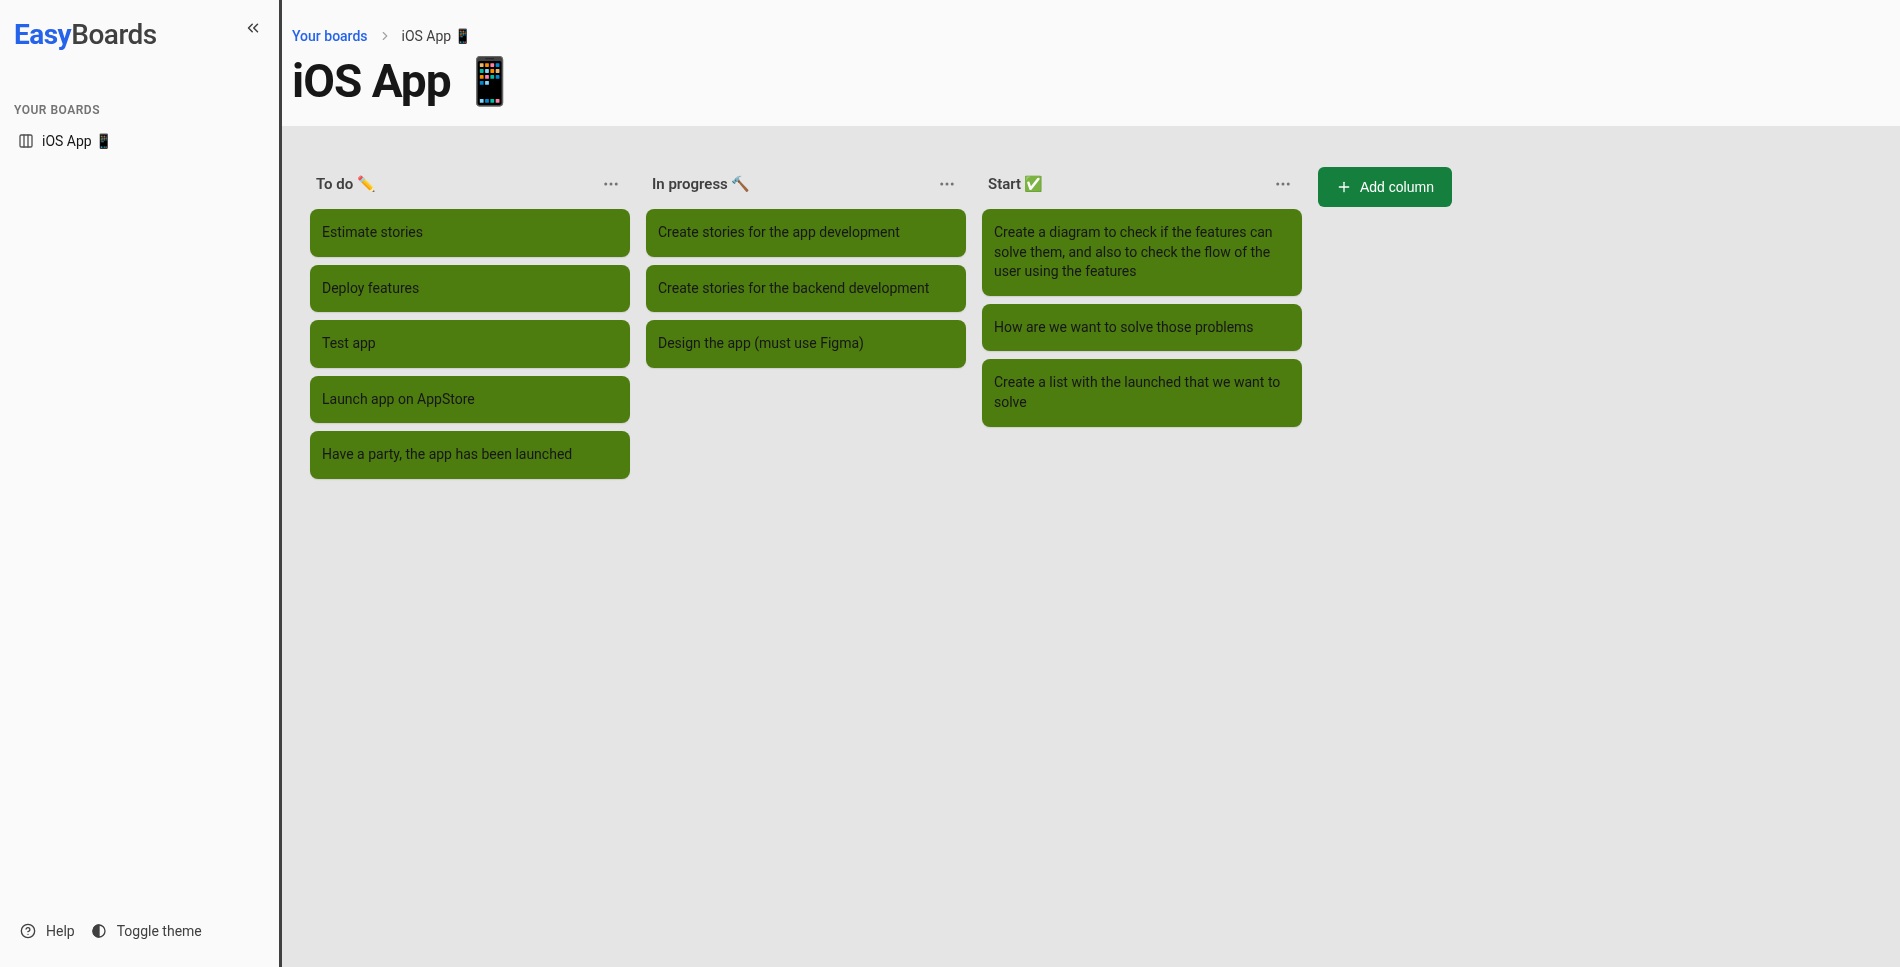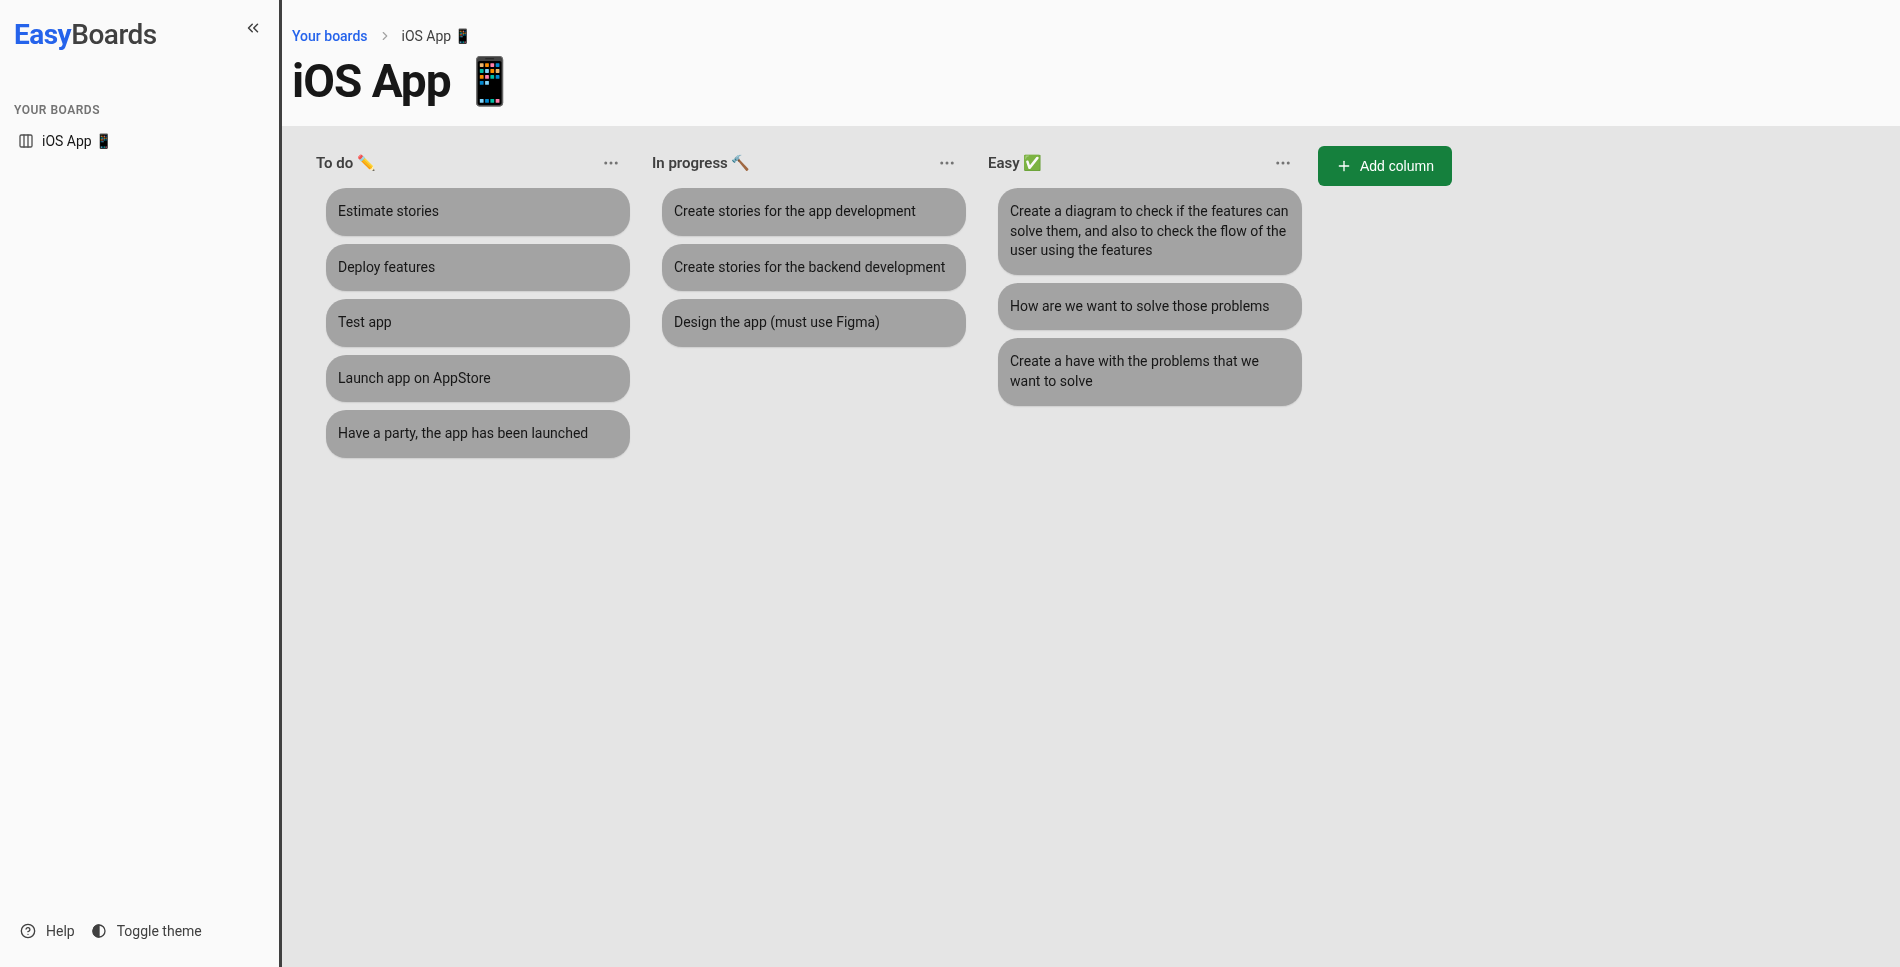--- a/index.html
+++ b/index.html
@@ -130,21 +130,21 @@
       font-size: 46px;
       font-weight: 700;
       color: #171717;
       letter-spacing: -1px;
     }
     
     
     .board-wrap {
       flex: 1;
       background: #e5e5e5;
-      padding: 20px 28px;
+      padding: 41px 28px;
       overflow-x: auto;
       overflow-y: auto;
     }
     .board {
       display: flex;
       gap: 16px;
       align-items: flex-start;
     }
     .column {
       width: 320px;
@@ -167,29 +167,28 @@
       padding: 2px;
       display: flex;
       align-items: center;
     }
     .cards {
       display: flex;
       flex-direction: column;
       gap: 8px;
     }
     .card {
-      background: #a3a3a3;
-      border-radius: 20px;
+      background: #4d7c0f;
+      border-radius: 8px;
       padding: 14px 12px;
       font-size: 14px;
       line-height: 1.4;
       color: #171717;
       box-shadow: 0 1px 2px rgba(0,0,0,0.06), 0 1px 1px rgba(0,0,0,0.04);
       cursor: pointer;
-      margin-left: 16px;
     }
     .add-column-btn {
       background: #15803d;
       color: #fff;
       border: none;
       border-radius: 6px;
       padding: 10px 18px;
       font-size: 14px;
       font-weight: 500;
       display: flex;
@@ -297,33 +296,33 @@
             </div>
           </div>
           <div class="cards">
             <div class="card">Create stories for the app development</div>
             <div class="card">Create stories for the backend development</div>
             <div class="card">Design the app (must use Figma)</div>
           </div>
         </div>
         <div class="column">
           <div class="column-header">
-            <div class="column-title">Easy ✅</div>
+            <div class="column-title">Start ✅</div>
             <div class="column-menu">
               <svg width="18" height="18" viewBox="0 0 24 24" fill="none" stroke="currentColor" stroke-width="2" stroke-linecap="round" stroke-linejoin="round">
                 <circle cx="5" cy="12" r="1"></circle>
                 <circle cx="12" cy="12" r="1"></circle>
                 <circle cx="19" cy="12" r="1"></circle>
               </svg>
             </div>
           </div>
           <div class="cards">
             <div class="card">Create a diagram to check if the features can solve them, and also to check the flow of the user using the features</div>
             <div class="card">How are we want to solve those problems</div>
-            <div class="card">Create a have with the problems that we want to solve</div>
+            <div class="card">Create a list with the launched that we want to solve</div>
           </div>
         </div>
         <button class="add-column-btn">
           <svg viewBox="0 0 24 24" fill="none" stroke="currentColor" stroke-width="2" stroke-linecap="round" stroke-linejoin="round">
             <line x1="12" y1="5" x2="12" y2="19"></line>
             <line x1="5" y1="12" x2="19" y2="12"></line>
           </svg>
           <span>Add column</span>
         </button>
       </div>

